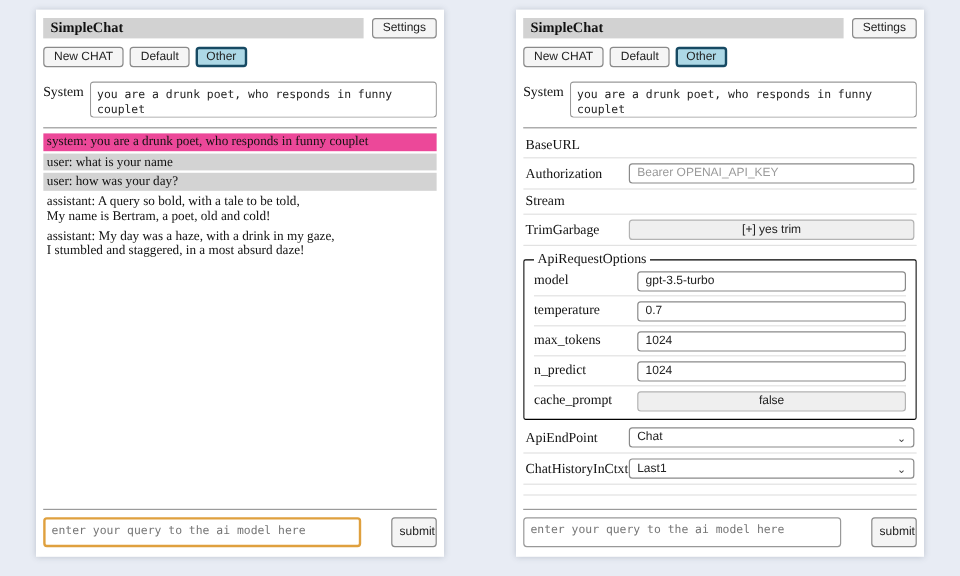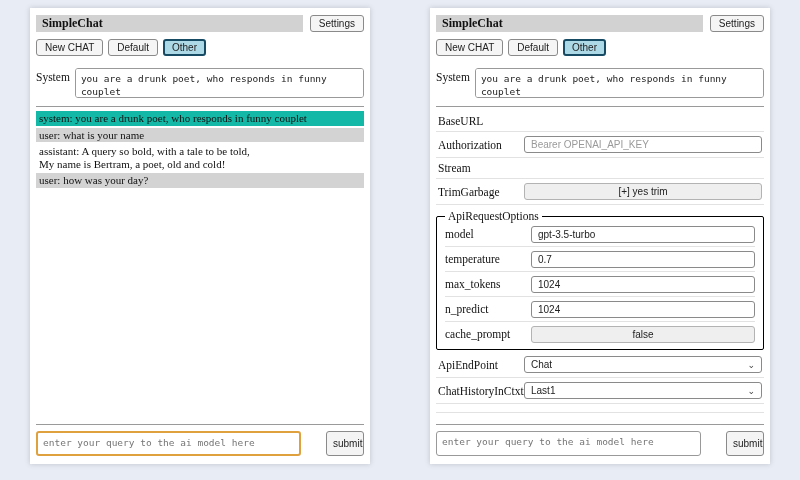--- a/index.html
+++ b/index.html
@@ -75,21 +75,21 @@
   }
   
   .chat { flex: 1; overflow: hidden; }
   .msg {
     font-size: 11px;
     line-height: 12.5px;
     padding: 1px 3px;
     margin-bottom: 2px;
     white-space: pre-line;
   }
-  .role-system { background: #14b8a6; }
+  .role-system { background: #ec4899; }
   .role-user { background: #d3d3d3; }
   .role-assistant { background: transparent; }
   
   .settings { flex: 1; overflow: hidden; }
   .setting-row {
     display: flex;
     justify-content: space-between;
     align-items: center;
     padding: 4px 2px 4px 2px;
     border-bottom: 1px solid #e2e2e2;
@@ -182,23 +182,25 @@
       <button class="btn active">Other</button>
     </div>
     <div class="system-row">
       <label>System</label>
       <textarea class="system" style="">you are a drunk poet, who responds in funny couplet</textarea>
     </div>
     <hr class="divider">
     <div class="chat">
       <div class="msg role-system">system: you are a drunk poet, who responds in funny couplet</div>
       <div class="msg role-user">user: what is your name</div>
+      <div class="msg role-user">user: how was your day?</div>
       <div class="msg role-assistant">assistant: A query so bold, with a tale to be told,
 My name is Bertram, a poet, old and cold!</div>
-      <div class="msg role-user">user: how was your day?</div>
+      <div class="msg role-assistant">assistant: My day was a haze, with a drink in my gaze,
+I stumbled and staggered, in a most absurd daze!</div>
     </div>
     <hr class="divider">
     <div class="query-row">
       <textarea class="query focused" placeholder="enter your query to the ai model here" style=""></textarea>
       <button class="submit">submit</button>
     </div>
   </section>
 
   <section class="panel">
     <div class="header-row">

